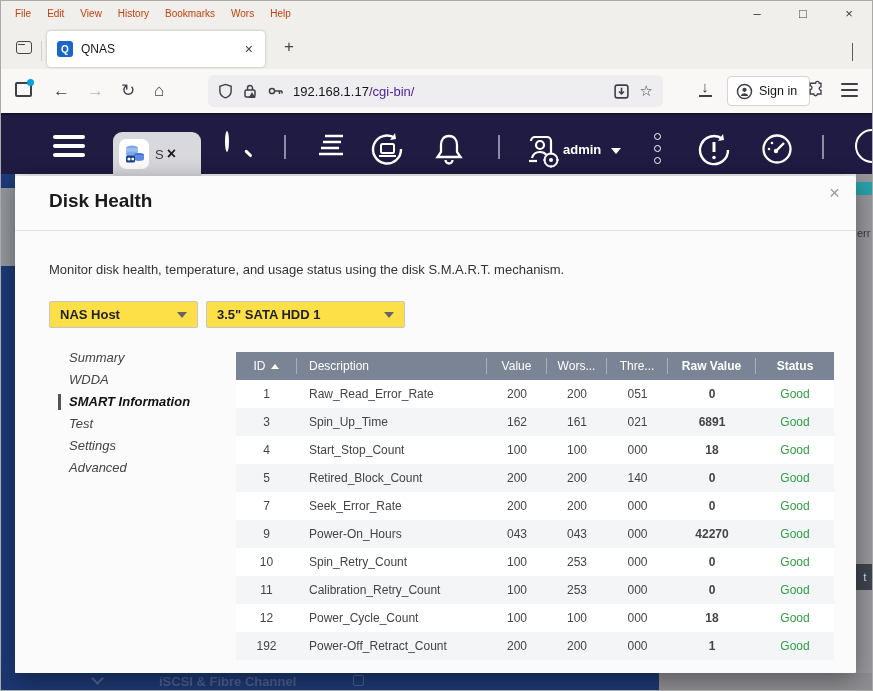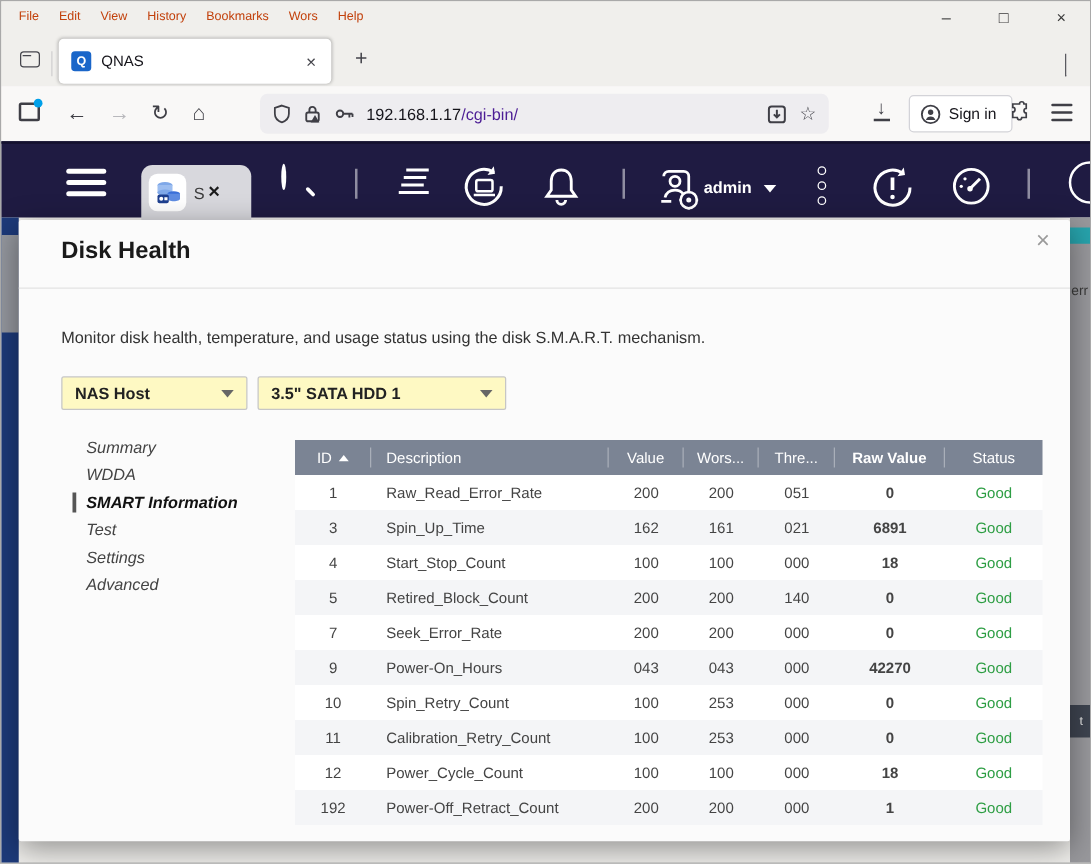--- a/index.html
+++ b/index.html
@@ -93,36 +93,36 @@
   .bg-bottom .side-label { position:absolute; left:158px; top:1px; font-size:13px; font-weight:bold; color:#4d5d8a; }
   .bg-bottom .ext-link { position:absolute; left:352px; top:2px; width:11px; height:11px; border:1.8px solid #4d5d8a; border-radius:2px; }
 
   
   .dialog { position:absolute; left:14px; top:175px; width:841px; height:497px; background:#fbfbfb;
             border-radius:2px; box-shadow:0 6px 24px rgba(0,0,0,.4); }
   .dlg-close { position:absolute; right:16px; top:6px; font-size:19px; color:#9a9a9a; }
   .dlg-title { position:absolute; left:34px; top:14px; font-size:19px; font-weight:bold; color:#1a1a1a; }
   .dlg-hr { position:absolute; left:0; top:54px; width:841px; height:1px; background:#e3e3e3; }
   .dlg-desc { position:absolute; left:34px; top:86px; font-size:13px; color:#333; }
-  .dlg-select { position:absolute; top:125px; height:27px; background:#fef9c3; border:1px solid #c6c6c6; border-radius:2px;
+  .dlg-select { position:absolute; top:125px; height:27px; background:#fde047; border:1px solid #c6c6c6; border-radius:2px;
                 display:flex; align-items:center; padding:1px 10px; }
   .sel-host { left:34px; width:149px; }
   .sel-disk { left:191px; width:199px; }
   .sel-value { font-size:13px; font-weight:600; color:#222; flex:1; }
   .sel-caret { width:0; height:0; border-left:5px solid transparent; border-right:5px solid transparent; border-top:6px solid #666; }
 
   .dlg-nav { position:absolute; left:30px; top:171px; width:175px;font-style:italic; }
   .dlg-nav-item { position:relative; height:22px; line-height:22px; font-size:13px; color:#444; padding-left:24px; cursor:default; }
   .dlg-nav-item.active { font-weight:bold; color:#111; }
   .dlg-nav-item.active::before { content:""; position:absolute; left:13px; top:3px; width:3px; height:16px; background:#555; }
 
   .smart-table { position:absolute; left:221px; top:176px; width:598px; font-size:12px; }
   .t-head { display:flex; height:28px; background:#7b8494; color:#fff; align-items:center; }
   .t-head .cell { border-right:1px solid rgba(255,255,255,.35); height:16px; line-height:16px; }
-  .t-head .cell:last-child { border-right:none; }
+  .t-head .cell:last-child { border-right:none;font-weight:bold; }
   .cell { display:flex; align-items:center; justify-content:center; }
   .c0 { width:61px; } .c1 { width:190px; justify-content:flex-start; padding-left:12px; }
   .c2 { width:60px; } .c3 { width:60px; } .c4 { width:61px; } .c5 { width:88px;font-weight:bold; } .c6 { width:78px; }
   .sort-asc { width:0; height:0; border-left:4px solid transparent; border-right:4px solid transparent;
               border-bottom:5px solid #fff; margin-left:5px; }
   .t-row { display:flex; height:28px; background:#ffffff; color:#444; align-items:center; }
   .t-row.alt { background:#f4f5f7; }
   .t-row .status { color:#2e9e44; }
 </style>
 </head>
@@ -305,20 +305,27 @@
   </div>
 
   <div class="bg-left">
     <span class="gray-seg"></span>
   </div>
   <div class="bg-right">
     <span class="teal-seg"></span>
     <span class="err-frag">err</span>
     <span class="tip-frag">t</span>
   </div>
+  <div class="bg-bottom">
+    <div class="navy">
+      <span class="side-chev"></span>
+      <span class="side-label">iSCSI &amp; Fibre Channel</span>
+      <span class="ext-link"></span>
+    </div>
+  </div>
 
   <div class="dialog">
     <span class="dlg-close">×</span>
     <div class="dlg-title">Disk Health</div>
     <div class="dlg-hr"></div>
     <div class="dlg-desc">Monitor disk health, temperature, and usage status using the disk S.M.A.R.T. mechanism.</div>
 
     <div class="dlg-select sel-host">
       <span class="sel-value">NAS Host</span>
       <span class="sel-caret"></span>

